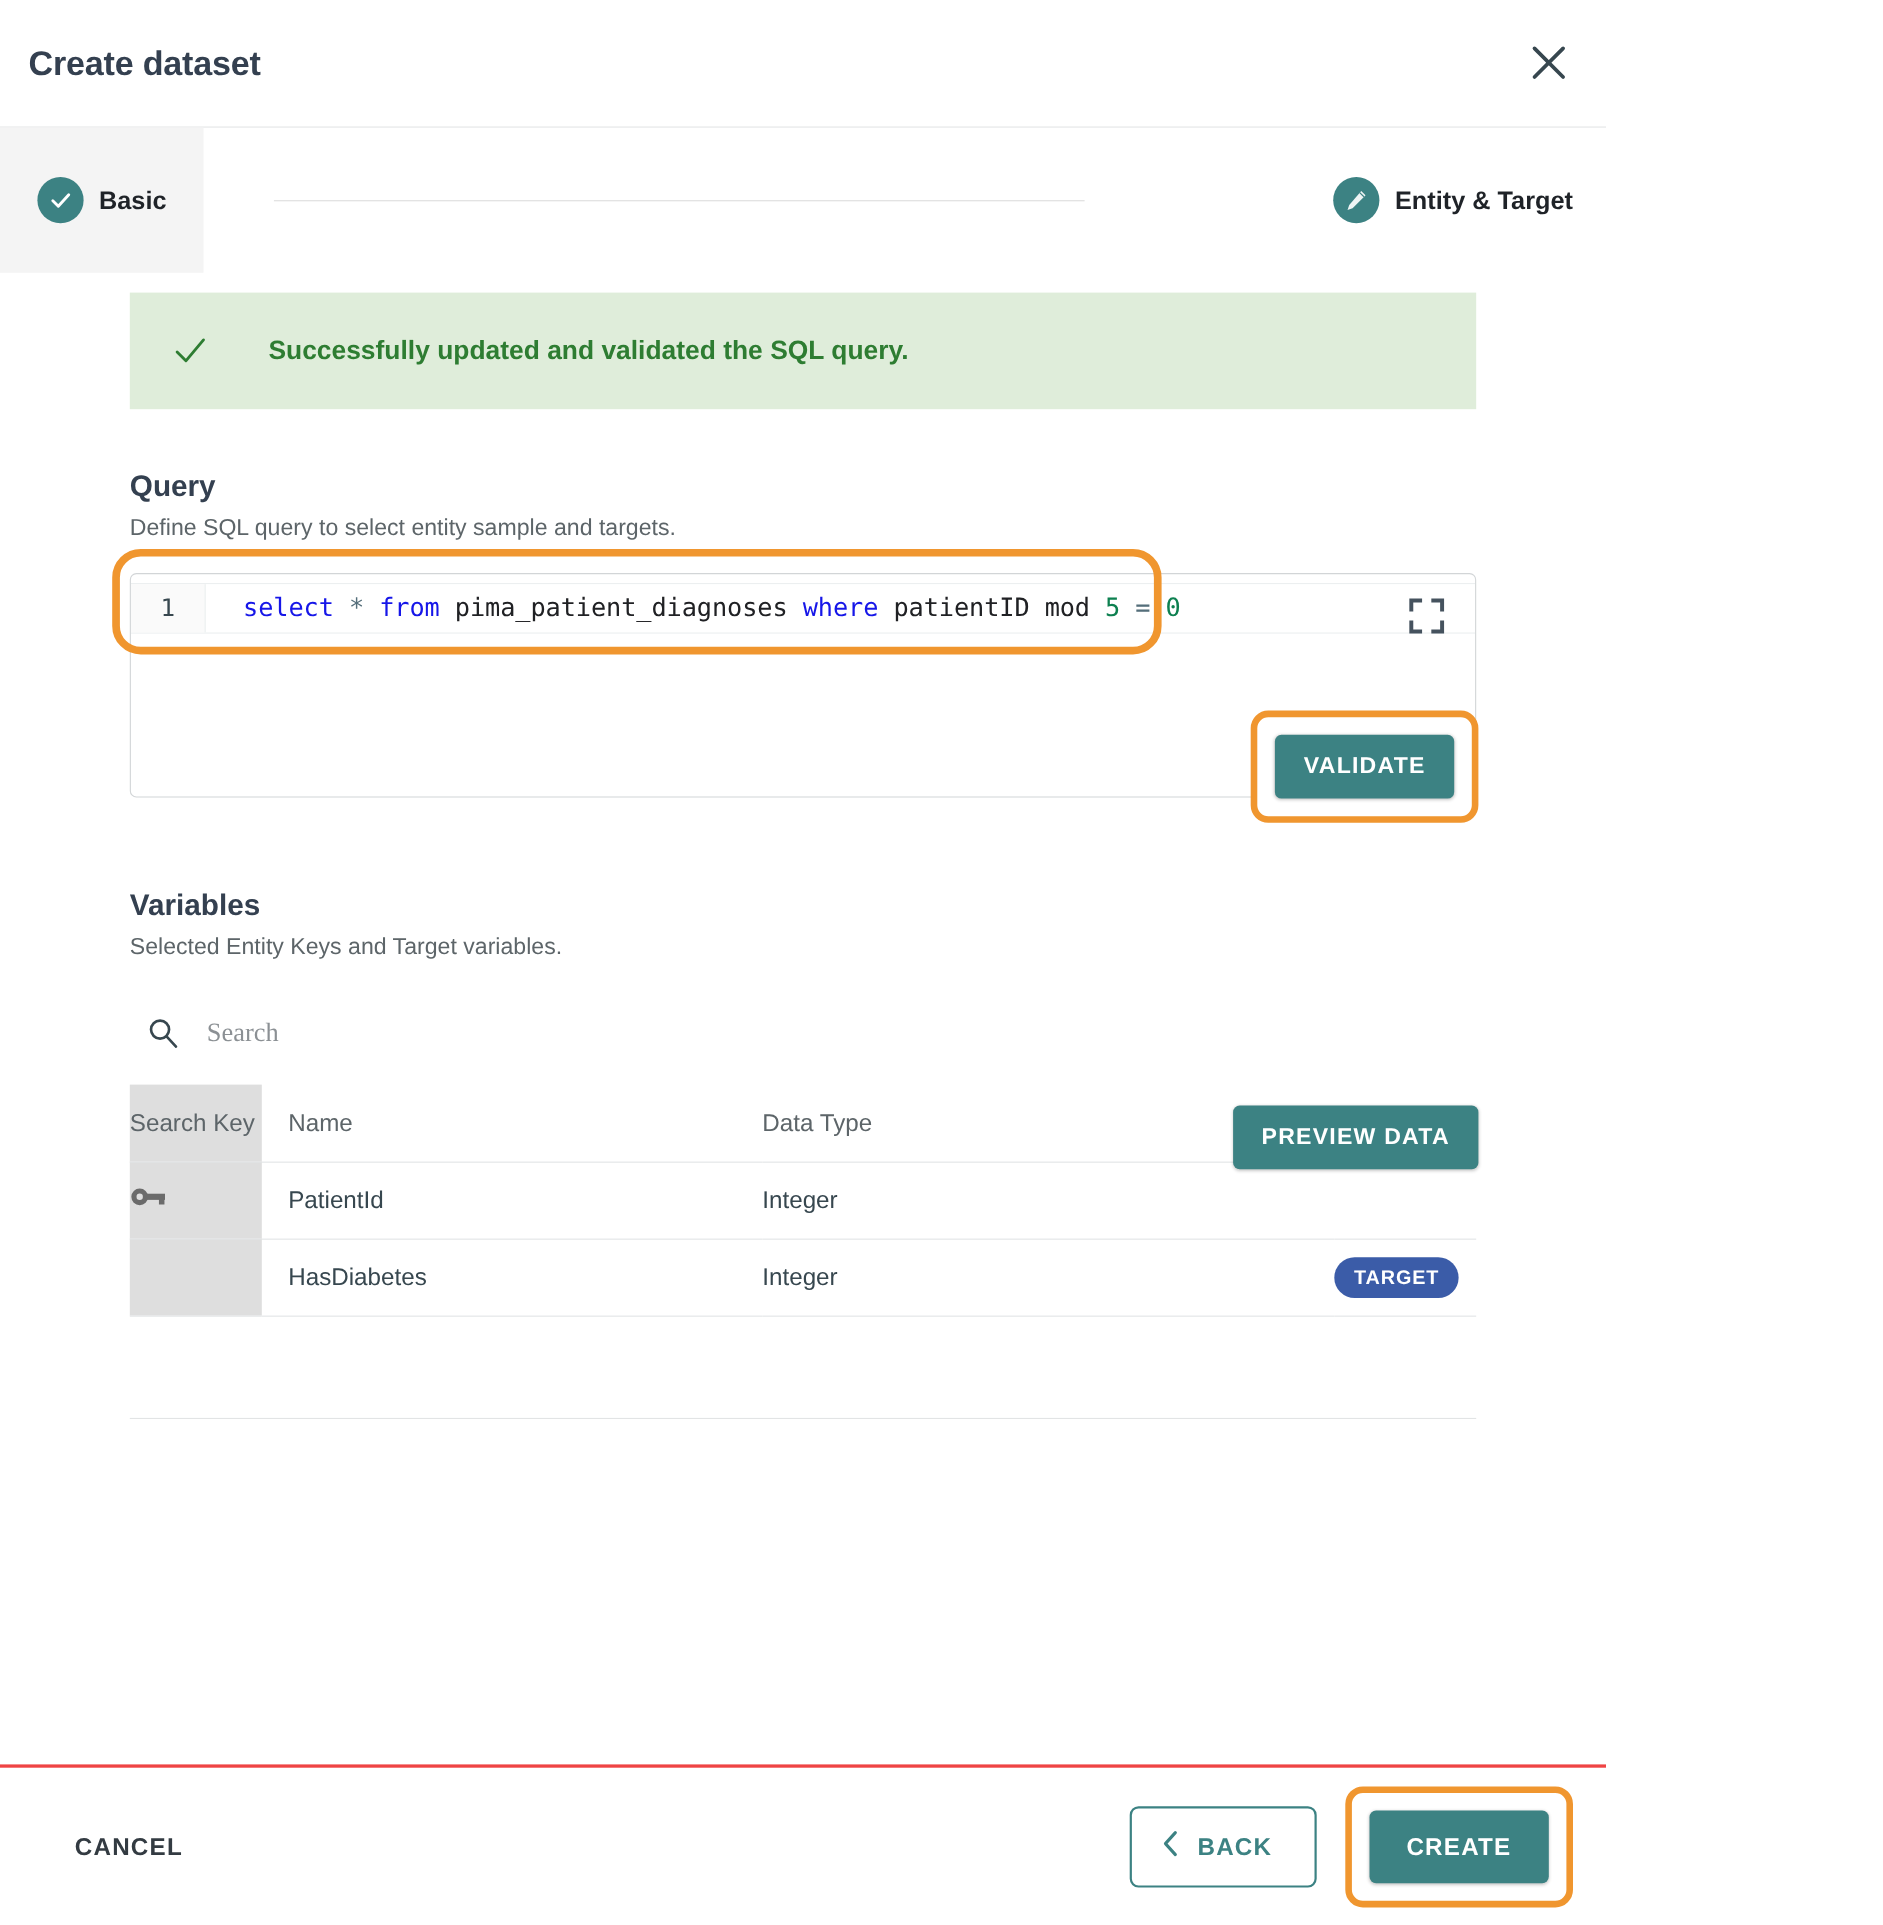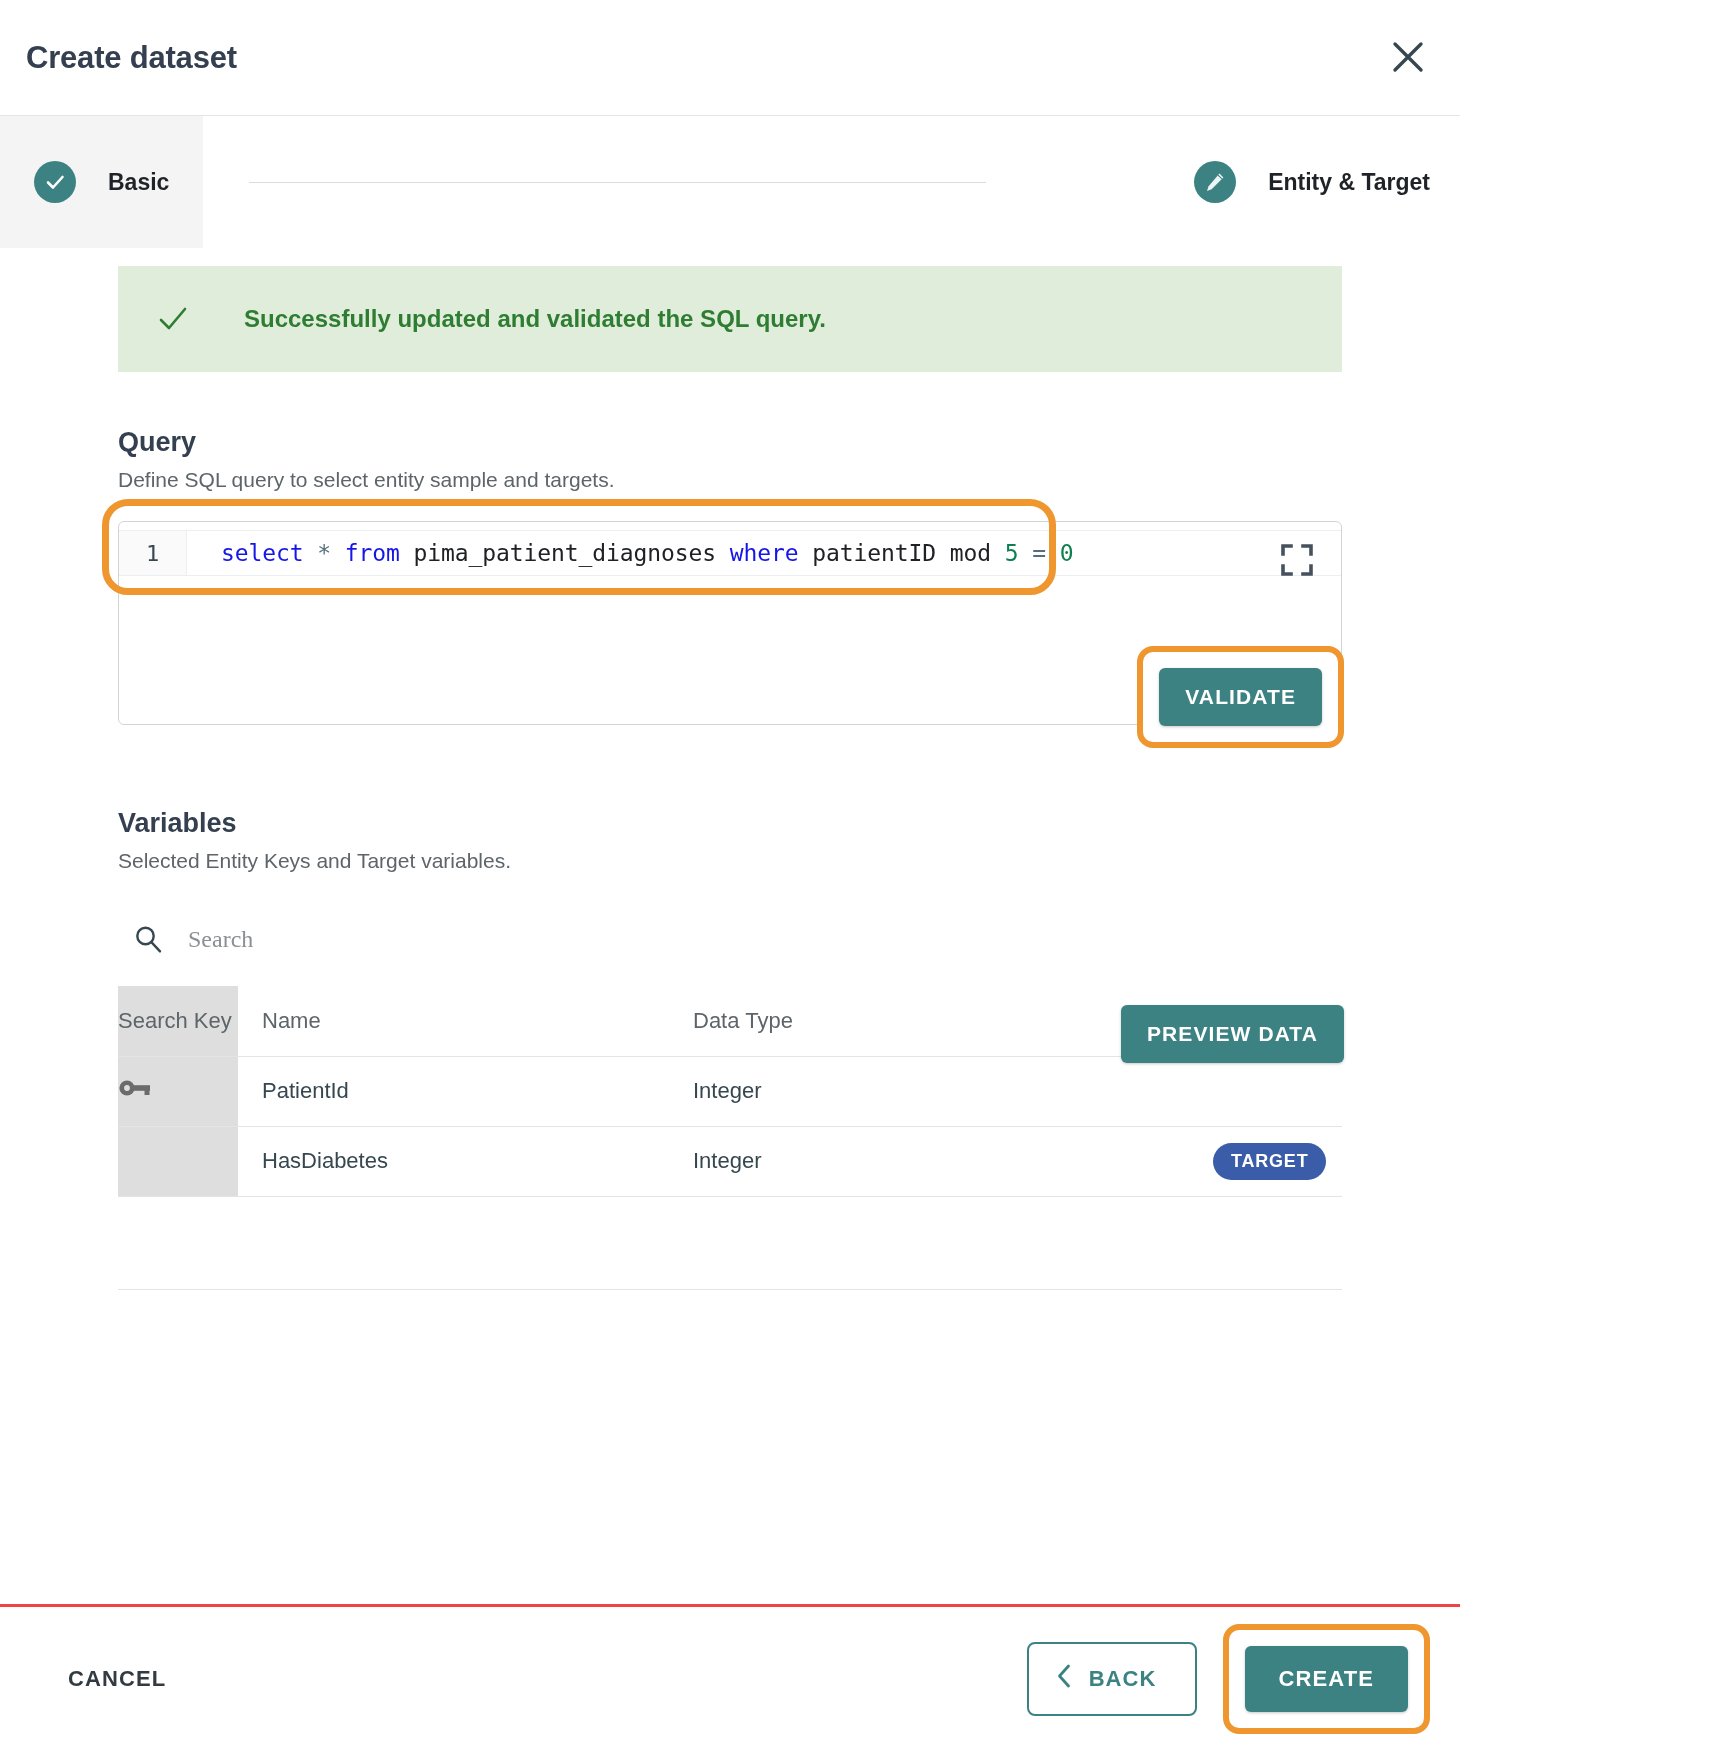--- a/index.html
+++ b/index.html
@@ -51,21 +51,21 @@
     position: relative;
     height: 132px;
     flex: 0 0 132px;
     display: flex;
     align-items: stretch;
   }
   .step {
     display: flex;
     align-items: center;
     padding: 0 34px;
-    gap: 32px;
+    gap: 14px;
     z-index: 2;
   }
   .step.active { background: #f4f4f4; }
   .step-circle {
     width: 42px; height: 42px;
     border-radius: 50%;
     background: #3c8283;
     display: flex; align-items: center; justify-content: center;
     flex: 0 0 42px;
   }

